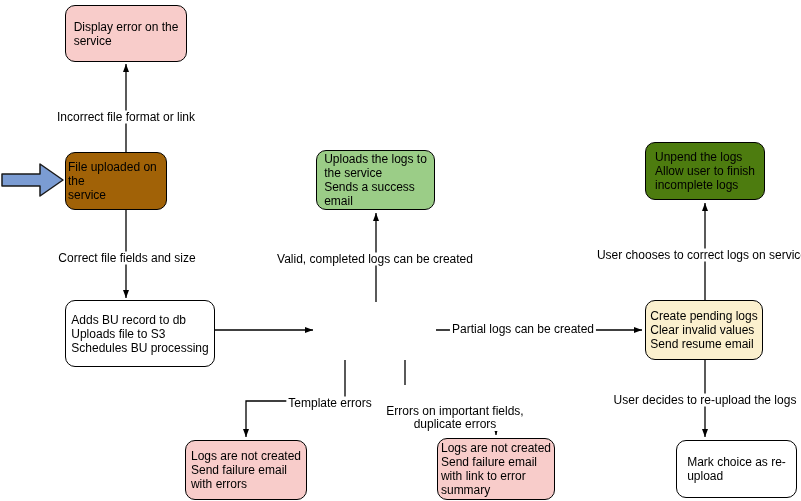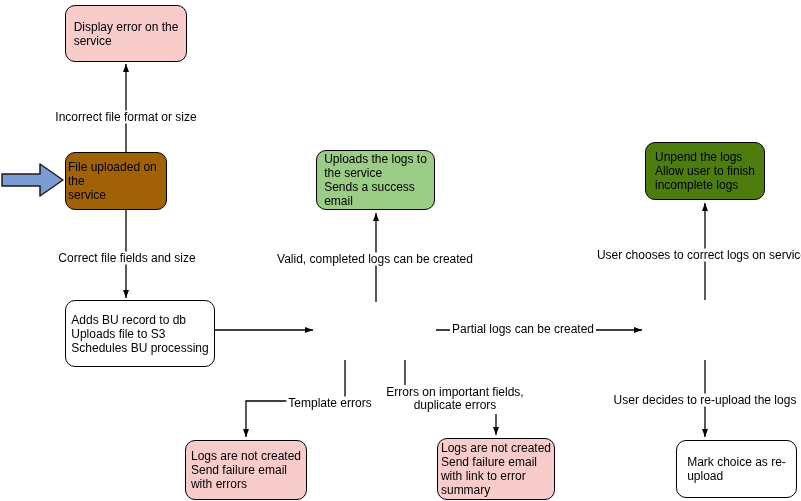--- a/index.html
+++ b/index.html
@@ -54,41 +54,44 @@
     <line x1="200" y1="330" x2="313" y2="330" stroke="#000" stroke-width="1.3" marker-end="url(#arrow)"></line>
     <line x1="376" y1="302" x2="376" y2="213" stroke="#000" stroke-width="1.3" marker-end="url(#arrow)"></line>
     <line x1="436" y1="330" x2="642" y2="330" stroke="#000" stroke-width="1.3" marker-end="url(#arrow)"></line>
     <path d="M345,360 L345,401 L246,401 L246,437" fill="none" stroke="#000" stroke-width="1.3" marker-end="url(#arrow)"></path>
     <line x1="405" y1="360" x2="405" y2="385" stroke="#000" stroke-width="1.3"></line>
     <line x1="496" y1="414" x2="496" y2="435" stroke="#000" stroke-width="1.3" marker-end="url(#arrow)"></line>
     <line x1="705" y1="300" x2="705" y2="203" stroke="#000" stroke-width="1.3" marker-end="url(#arrow)"></line>
     <line x1="705" y1="360" x2="705" y2="437" stroke="#000" stroke-width="1.3" marker-end="url(#arrow)"></line>
   </svg>
 
-  <div class="elabel nowrap" style="left:126px;top:117px">Incorrect file format or size</div>
+  <div class="elabel nowrap" style="left:126px;top:117px">Incorrect file format or link</div>
   <div class="elabel nowrap" style="left:127px;top:258px">Correct file fields and size</div>
   <div class="elabel nowrap" style="left:375px;top:259px">Valid, completed logs can be created</div>
   <div class="elabel nowrap" style="left:523px;top:329px">Partial logs can be created</div>
   <div class="elabel nowrap" style="left:330px;top:403px">Template errors</div>
-  <div class="elabel" style="left:455px;top:399px">Errors on important fields,
+  <div class="elabel" style="left:455px;top:418px">Errors on important fields,
 duplicate errors</div>
   <div class="elabel nowrap" style="left:702px;top:255px">User chooses to correct logs on service</div>
   <div class="elabel nowrap" style="left:705px;top:400px">User decides to re-upload the logs</div>
 
   <div class="node" style="left: 65px; top: 5px; width: 122px; height: 57px; background: rgb(248, 204, 202);">Display error on the
 service</div>
   <div class="node" style="left: 65px; top: 152px; width: 102px; height: 58px; background: #a16207;">File uploaded on the
 service</div>
   <div class="node" style="left: 50px; top: 300px; width: 150px; height: 67px; background: rgb(255, 255, 255); margin-left: 15px;">Adds BU record to db
 Uploads file to S3
 Schedules BU processing</div>
   <div class="node" style="left: 316px; top: 150px; width: 119px; height: 60px; background: rgb(155, 205, 135);">Uploads the logs to
 the service
 Sends a success
 email</div>
+  <div class="node" style="left: 645px; top: 300px; width: 118px; height: 60px; background: rgb(251, 240, 206);">Create pending logs
+Clear invalid values
+Send resume email</div>
   <div class="node" style="left: 645px; top: 142px; width: 120px; height: 58px; background: #4d7c0f;">Unpend the logs
 Allow user to finish
 incomplete logs</div>
   <div class="node" style="left: 644px; top: 440px; width: 121px; height: 58px; background: rgb(255, 255, 255); margin-left: 32px;">Mark choice as re-
 upload</div>
   <div class="node" style="left: 185px; top: 440px; width: 122px; height: 60px; background: rgb(248, 204, 202);">Logs are not created
 Send failure email
 with errors</div>
   <div class="node" style="left: 437px; top: 438px; width: 118px; height: 62px; background: rgb(248, 204, 202);">Logs are not created
 Send failure email

